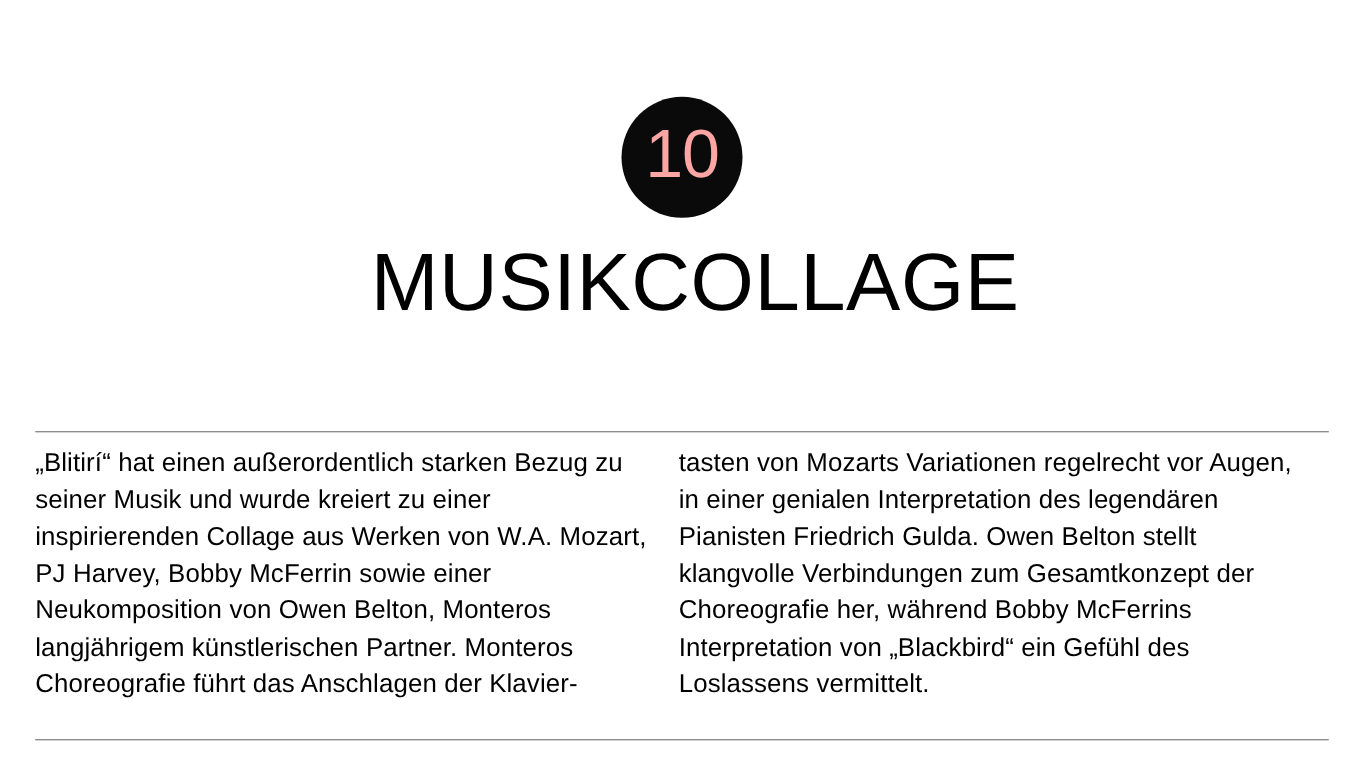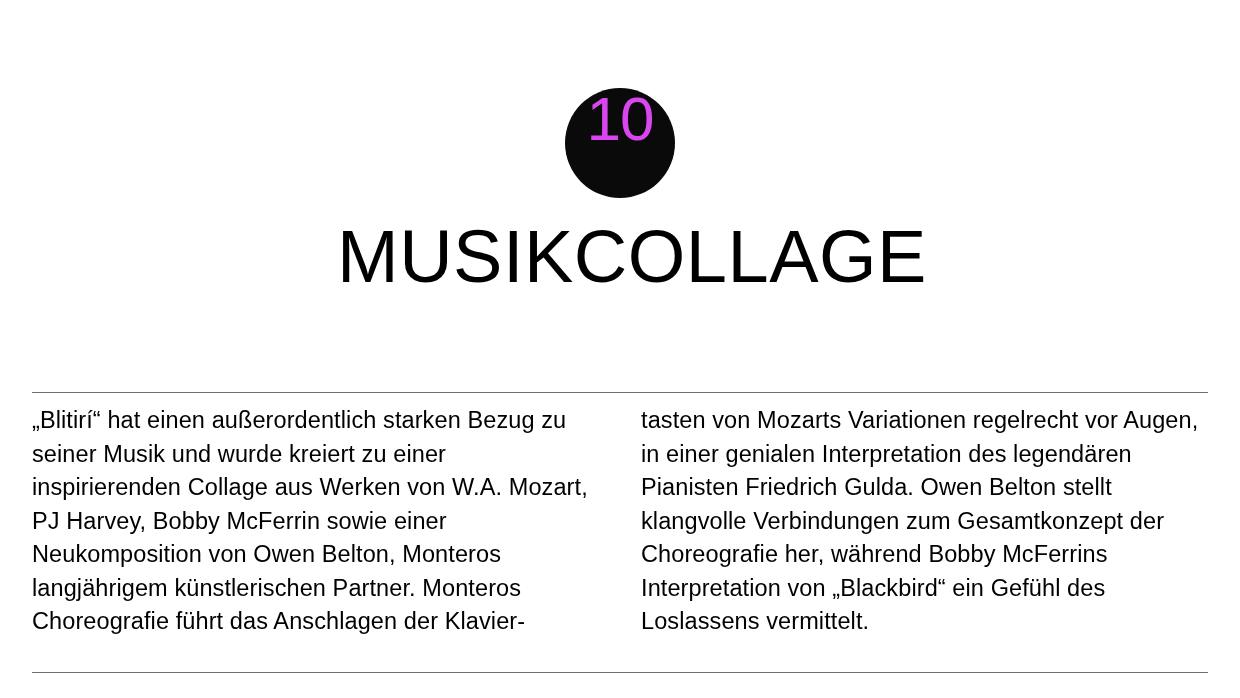--- a/index.html
+++ b/index.html
@@ -28,22 +28,23 @@
     left: 0;
     width: 1240px;
     display: flex;
     justify-content: center;
   }
   .badge {
     width: 110px;
     height: 110px;
     border-radius: 50%;
     background: #0a0a0a;
-    color: #d946ef;
+    color: #fca5a5;
     display: flex;
+    align-items: center;
     justify-content: center;
     font-size: 62px;
     font-weight: 400;
     letter-spacing: -1px;
     line-height: 1;
     padding-bottom: 4px;
     box-sizing: border-box;
   }
 
   
@@ -74,21 +75,21 @@
   .rule-top { top: 392px; }
   .rule-bottom { top: 672px; }
 
   
   .columns {
     position: absolute;
     top: 404px;
     left: 32px;
     width: 1176px;
     display: flex;
-    gap: 43px;
+    gap: 19px;
   }
   .col {
     width: 566px;
     font-size: 23.5px;
     line-height: 33.5px;
     letter-spacing: 0.1px;
   }
   .col p {
     margin: 0;
   }

